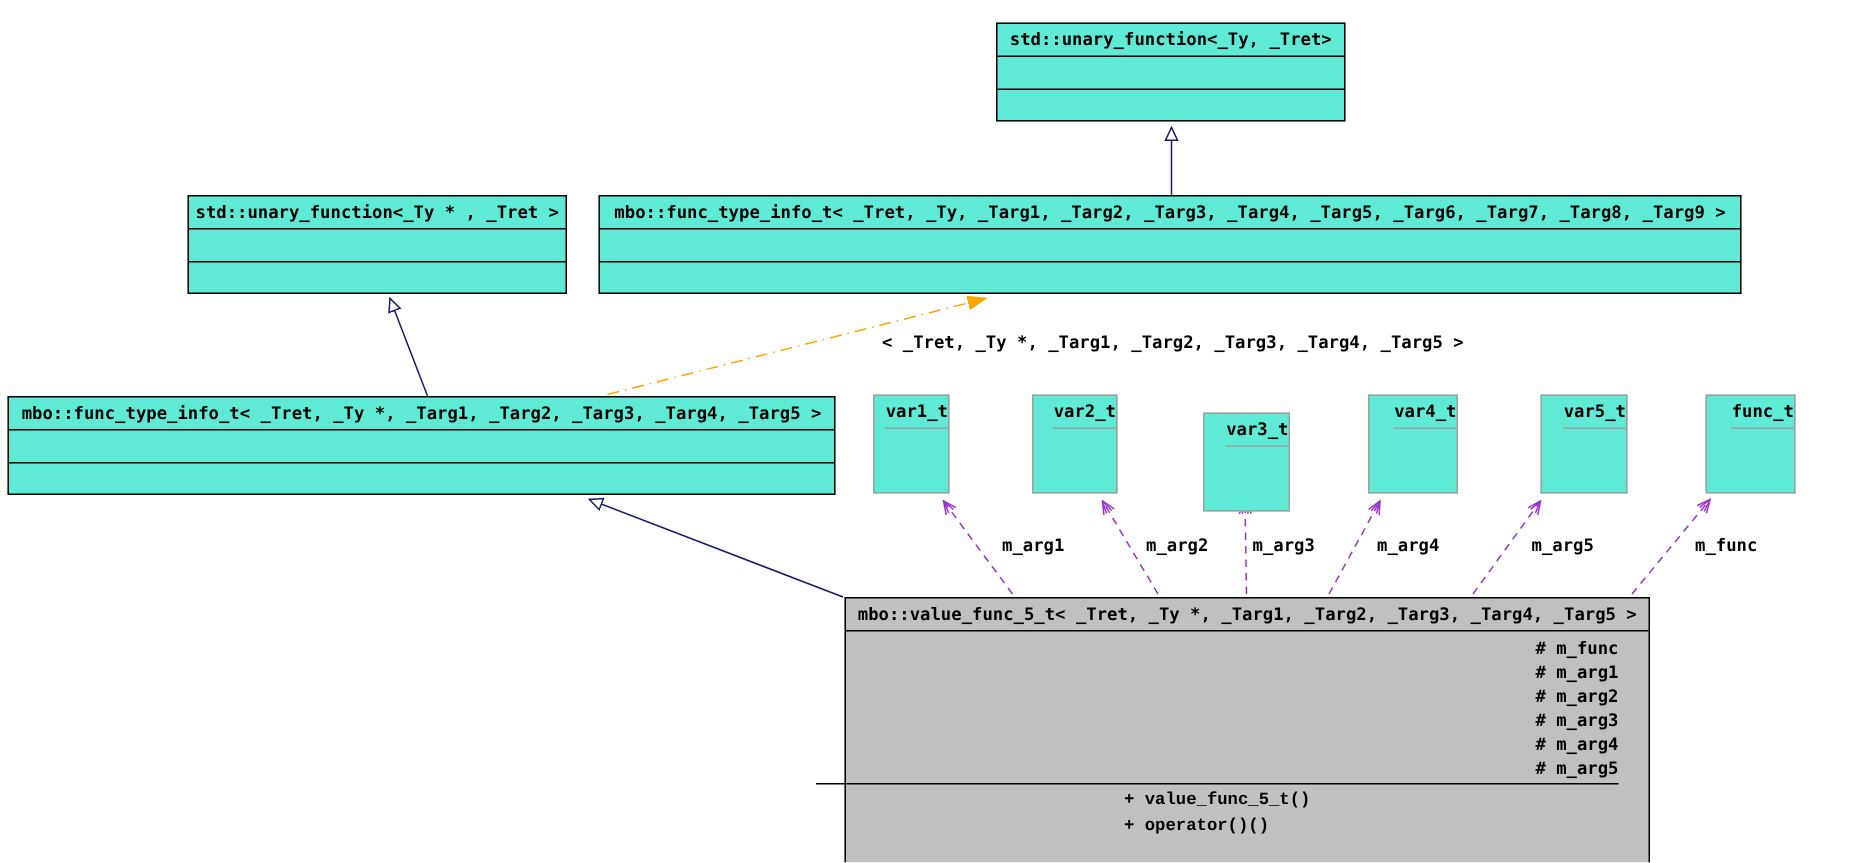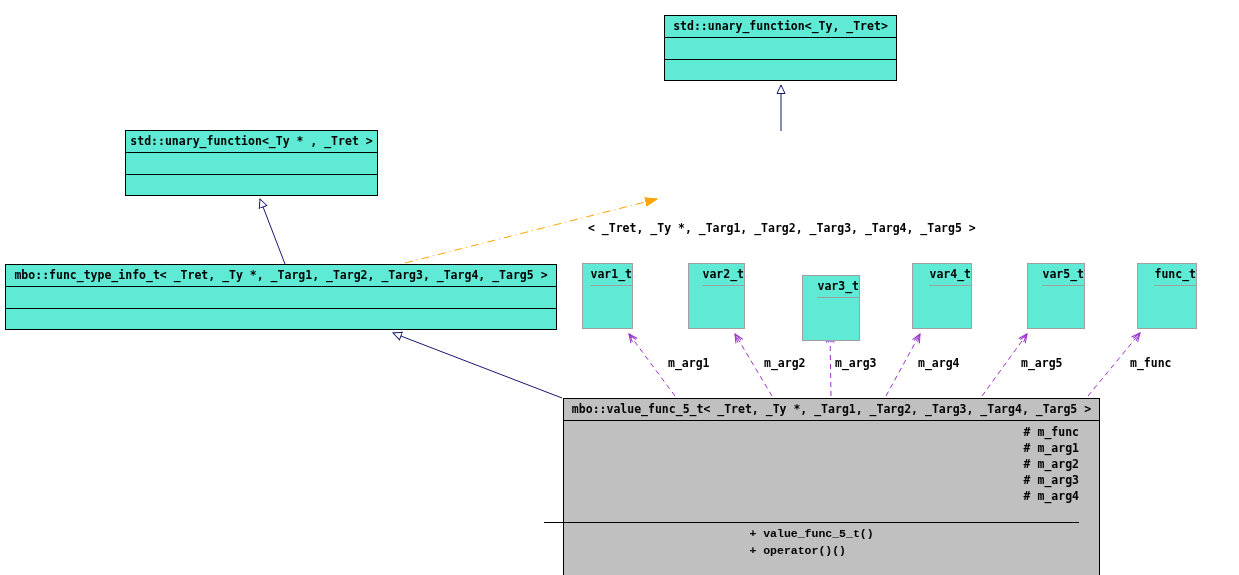--- a/index.html
+++ b/index.html
@@ -87,20 +87,25 @@
     <div class="c-empty"></div>
     <div class="c-empty"></div>
   </div>
 
   <div class="classbox" style="left:125px;top:130px;width:253px;height:66px">
     <div class="c-title">std::unary_function&lt;_Ty * , _Tret &gt;</div>
     <div class="c-empty"></div>
     <div class="c-empty"></div>
   </div>
 
+  <div class="classbox" style="left:399px;top:130px;width:762px;height:66px">
+    <div class="c-title">mbo::func_type_info_t&lt; _Tret, _Ty, _Targ1, _Targ2, _Targ3, _Targ4, _Targ5, _Targ6, _Targ7, _Targ8, _Targ9 &gt;</div>
+    <div class="c-empty"></div>
+    <div class="c-empty"></div>
+  </div>
 
   <div class="classbox" style="left:5px;top:264px;width:552px;height:66px">
     <div class="c-title">mbo::func_type_info_t&lt; _Tret, _Ty *, _Targ1, _Targ2, _Targ3, _Targ4, _Targ5 &gt;</div>
     <div class="c-empty"></div>
     <div class="c-empty"></div>
   </div>
 
   <div class="classbox small" style="left:582px;top:263px;width:51px;height:66px">
     <div class="c-title">var1_t</div>
     <div class="c-empty"></div>
@@ -133,20 +138,21 @@
   </div>
 
   <div class="classbox current" style="left:563px;top:398px;width:537px;height:180px">
     <div class="c-title">mbo::value_func_5_t&lt; _Tret, _Ty *, _Targ1, _Targ2, _Targ3, _Targ4, _Targ5 &gt;</div>
     <div class="c-attrs">
       <div># m_func</div>
       <div># m_arg1</div>
       <div># m_arg2</div>
       <div># m_arg3</div>
       <div># m_arg4</div>
+      <div># m_arg5</div>
     </div>
     <div class="c-methods">
       <div class="m-block">
         <div>+ value_func_5_t()</div>
         <div>+ operator()()</div>
       </div>
     </div>
   </div>
 
   <div class="edge-label" style="left:588px;top:221px">&lt; _Tret, _Ty *, _Targ1, _Targ2, _Targ3, _Targ4, _Targ5 &gt;</div>

